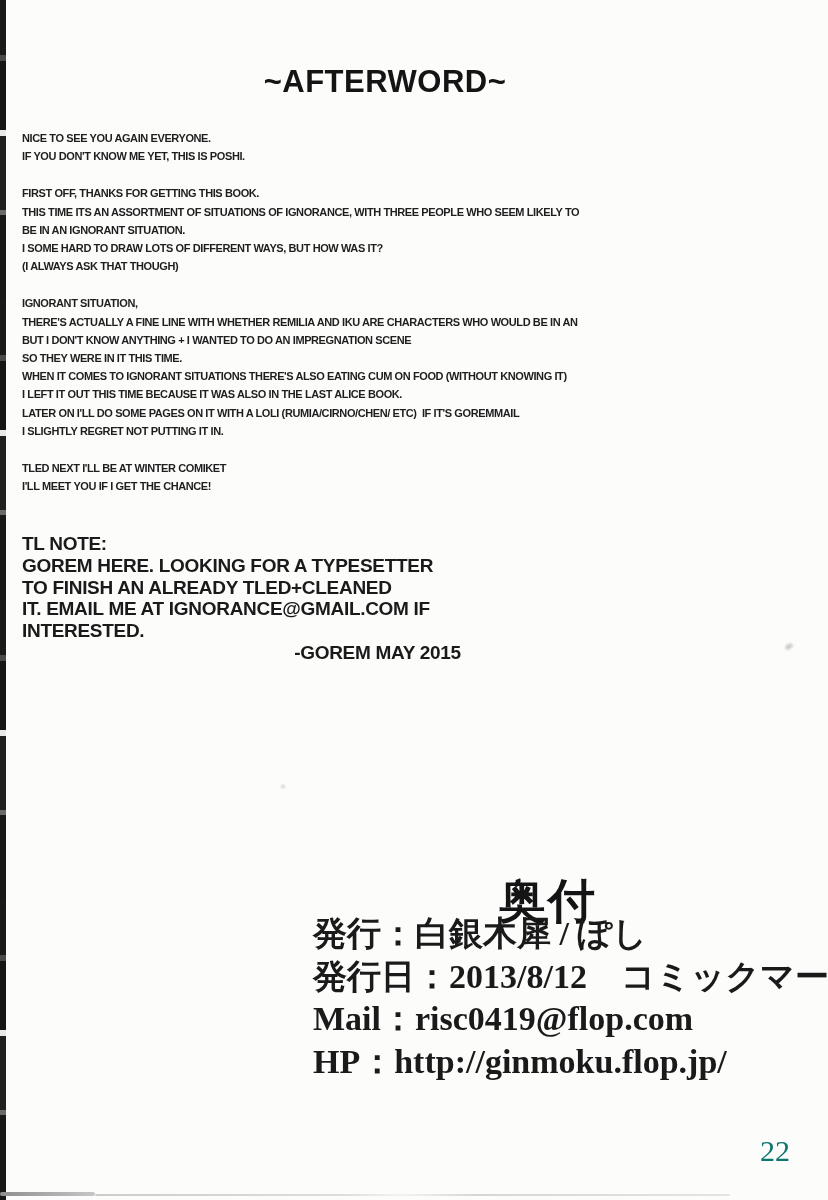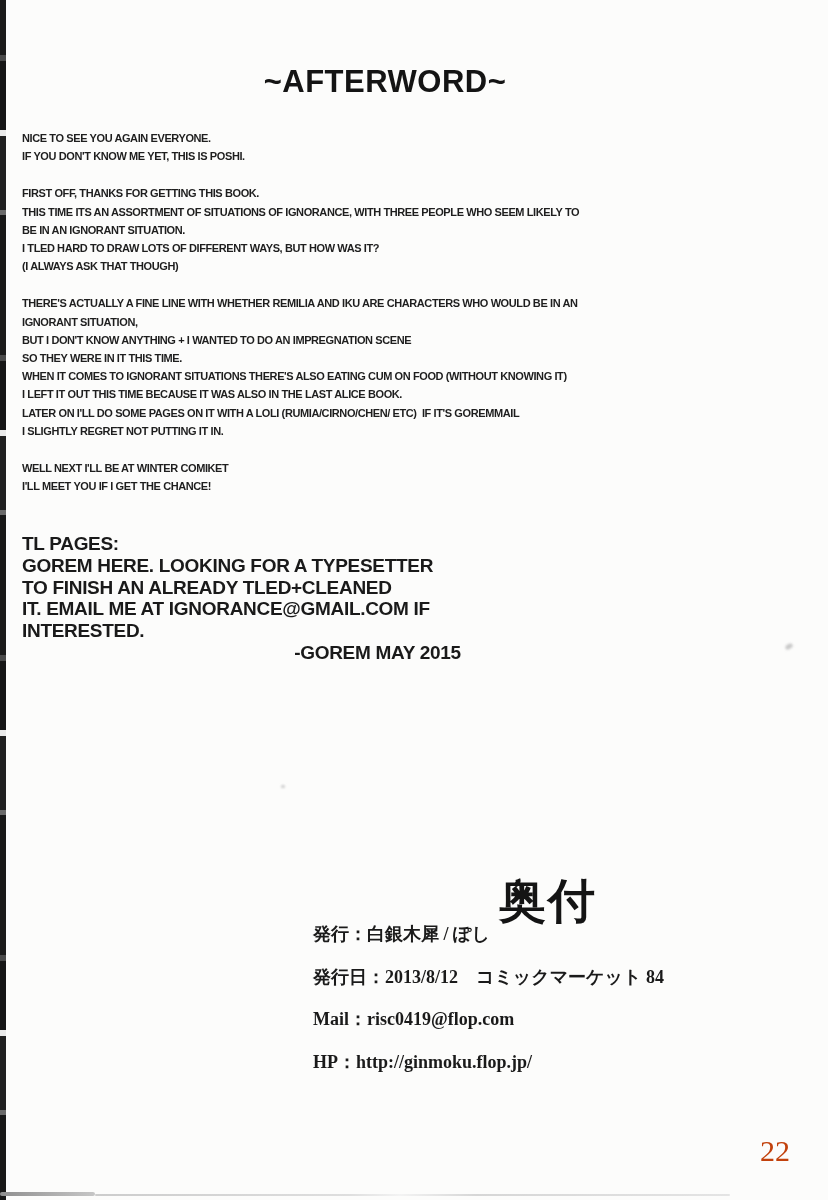--- a/index.html
+++ b/index.html
@@ -101,73 +101,73 @@
     font-size: 47px;
     font-weight: bold;
     letter-spacing: 2px;
     color: #141414;
   }
   .colophon-entries {
     position: absolute;
     left: 313px; top: 913px;
     width: 500px;
     font-family: "Liberation Serif", "DejaVu Serif", serif;
-    font-size: 18px;
+    font-size: 34px;
     font-weight: bold;
     color: #1a1a1a;
   }
   .colophon-entries .line { line-height: 42.6px; }
 
   .page-number {
     position: absolute;
     left: 760px; top: 1134px;
     font-family: "Liberation Serif", "DejaVu Serif", serif;
     font-size: 30px;
-    color: #c2410c;
+    color: #0f766e;
     text-align: center;
   }
 </style>
 </head>
 <body>
 
 <div id="page">
 
   <div class="afterword-title">~AFTERWORD~</div>
 
   <div class="body-text">
     <div class="para">
         <div class="line">NICE TO SEE YOU AGAIN EVERYONE.</div>
         <div class="line">IF YOU DON'T KNOW ME YET, THIS IS POSHI.</div>
       </div>
     <div class="para">
         <div class="line">FIRST OFF, THANKS FOR GETTING THIS BOOK.</div>
         <div class="line">THIS TIME ITS AN ASSORTMENT OF SITUATIONS OF IGNORANCE, WITH THREE PEOPLE WHO SEEM LIKELY TO</div>
         <div class="line">BE IN AN IGNORANT SITUATION.</div>
-        <div class="line">I TLED HARD TO DRAW LOTS OF DIFFERENT WAYS, BUT HOW WAS IT?</div>
+        <div class="line">I SOME HARD TO DRAW LOTS OF DIFFERENT WAYS, BUT HOW WAS IT?</div>
         <div class="line">(I ALWAYS ASK THAT THOUGH)</div>
       </div>
     <div class="para">
+        <div class="line">IGNORANT SITUATION,</div>
         <div class="line">THERE'S ACTUALLY A FINE LINE WITH WHETHER REMILIA AND IKU ARE CHARACTERS WHO WOULD BE IN AN</div>
-        <div class="line">IGNORANT SITUATION,</div>
         <div class="line">BUT I DON'T KNOW ANYTHING + I WANTED TO DO AN IMPREGNATION SCENE</div>
         <div class="line">SO THEY WERE IN IT THIS TIME.</div>
         <div class="line">WHEN IT COMES TO IGNORANT SITUATIONS THERE'S ALSO EATING CUM ON FOOD (WITHOUT KNOWING IT)</div>
         <div class="line">I LEFT IT OUT THIS TIME BECAUSE IT WAS ALSO IN THE LAST ALICE BOOK.</div>
         <div class="line">LATER ON I'LL DO SOME PAGES ON IT WITH A LOLI (RUMIA/CIRNO/CHEN/ ETC)  IF IT'S GOREMMAIL</div>
         <div class="line">I SLIGHTLY REGRET NOT PUTTING IT IN.</div>
       </div>
     <div class="para">
-        <div class="line">WELL NEXT I'LL BE AT WINTER COMIKET</div>
+        <div class="line">TLED NEXT I'LL BE AT WINTER COMIKET</div>
         <div class="line">I'LL MEET YOU IF I GET THE CHANCE!</div>
       </div>
   </div>
 
   <div class="tl-note">
     <div>
-        <div class="line">TL PAGES:</div>
+        <div class="line">TL NOTE:</div>
         <div class="line">GOREM HERE. LOOKING FOR A TYPESETTER</div>
         <div class="line">TO FINISH AN ALREADY TLED+CLEANED</div>
         <div class="line">IT. EMAIL ME AT IGNORANCE@GMAIL.COM IF</div>
         <div class="line">INTERESTED.</div>
       </div>
     <div class="tl-signature">-GOREM MAY 2015</div>
   </div>
 
   <div class="colophon-title">奥付</div>
 

